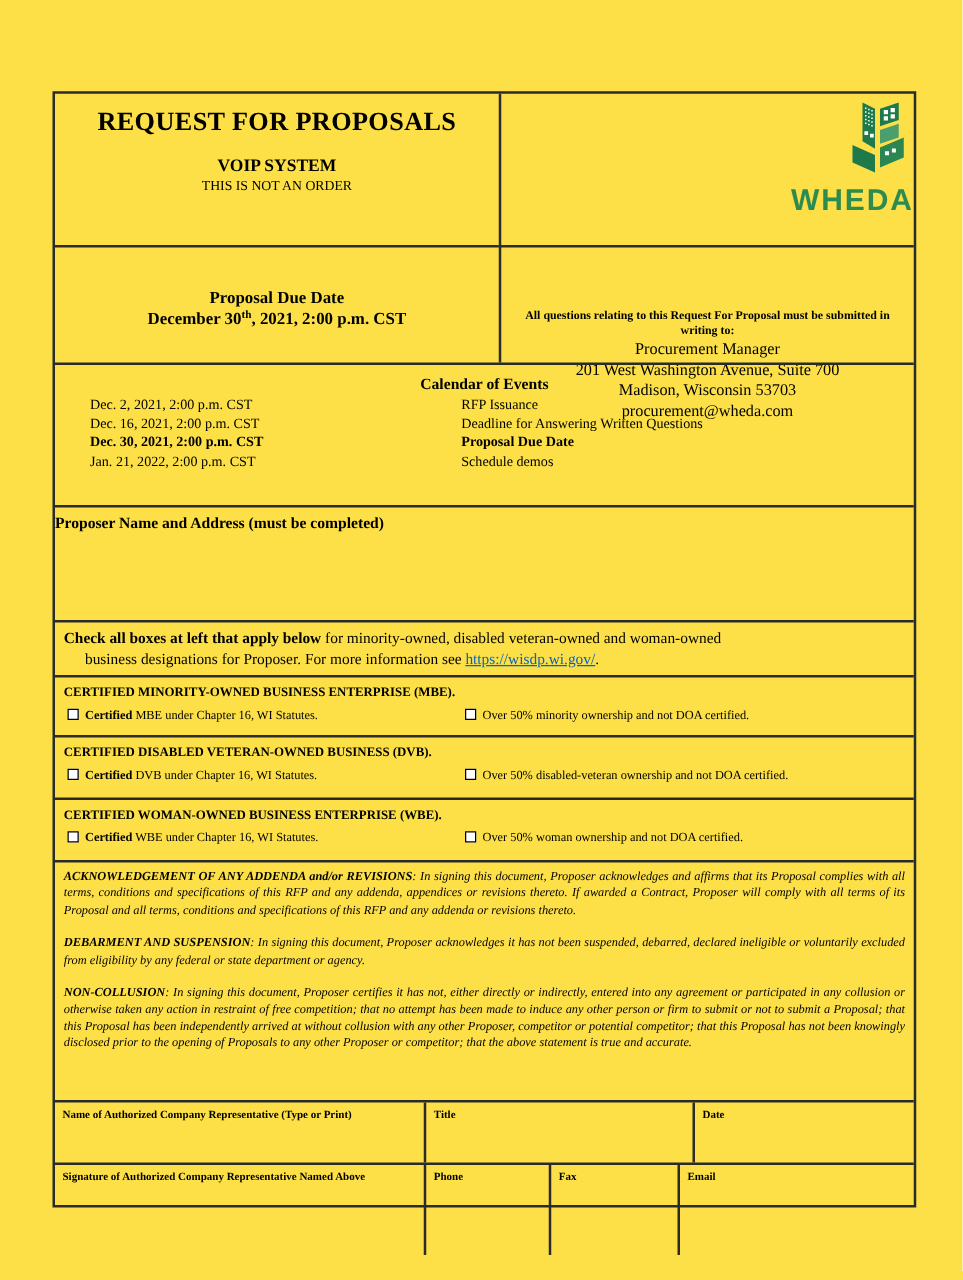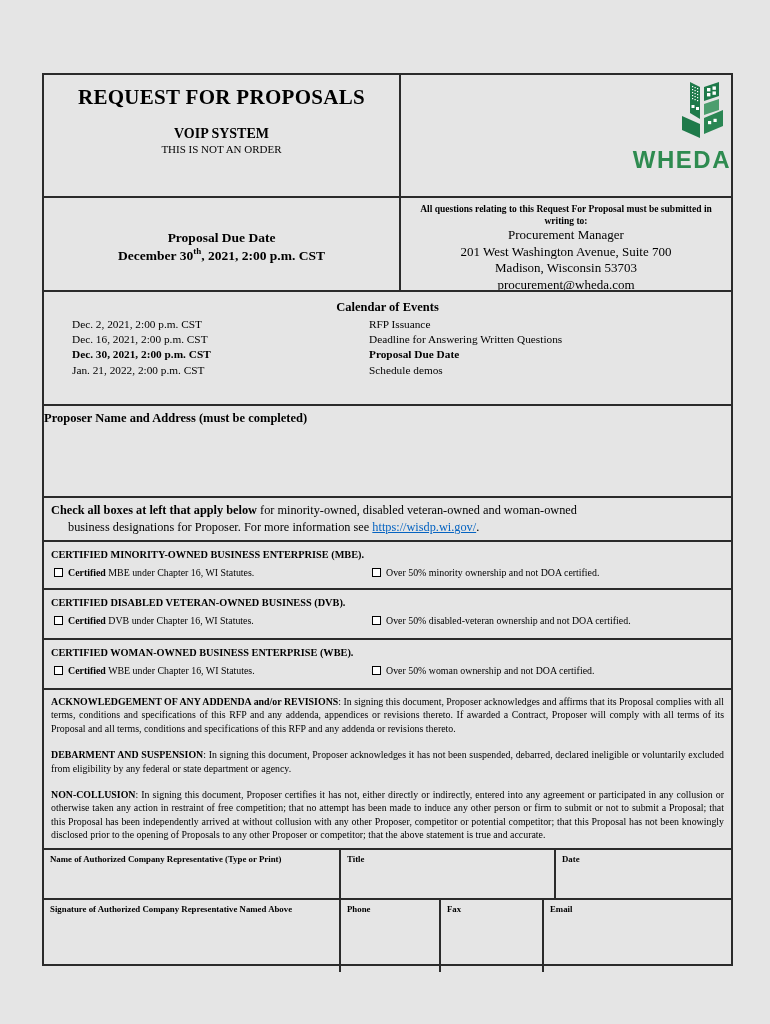--- a/index.html
+++ b/index.html
@@ -1,21 +1,21 @@
 <!DOCTYPE html>
 <html><head>
 <meta charset="utf-8">
 <style>
   * { margin: 0; padding: 0; box-sizing: border-box; }
   html, body { background: #ffffff; }
   .page {
     position: relative;
     width: 770px;
     height: 1024px;
-    background: #e5e5e5;
+    background: #fde047;
     font-family: "Liberation Serif", "DejaVu Serif", serif;
     color: #000;
     overflow: hidden;
   }
   .doc {
     position: absolute;
     left: 42px;
     top: 73px;
     width: 691px;
     height: 893px;
@@ -32,21 +32,21 @@
   .cell-questions { height: 94px; border-left: 2px solid #2b2b2b; border-top: 2px solid #2b2b2b; text-align: center; padding-top: 5px; }
 
   .rfp-title { font-size: 21px; font-weight: bold; letter-spacing: 0.3px; }
   .rfp-sub   { font-size: 14px; font-weight: bold; margin-top: 16px; }
   .rfp-noorder { font-size: 11px; margin-top: 1px; }
 
   .due-label { font-size: 13.5px; font-weight: bold; }
   .due-date  { font-size: 13.5px; font-weight: bold; }
   .due-date sup { font-size: 9px; }
 
-  .q-bold { font-size: 9.5px; font-weight: bold; line-height: 12px; padding: 0 10px; }
+  .q-bold { font-size: 9.5px; font-weight: bold; line-height: 12px; padding: 0 10px; margin-top: 44px; }
   .contact-line { font-size: 13px; line-height: 16.5px; }
 
   .logo-word { font-family: "Liberation Sans", "DejaVu Sans", sans-serif; font-weight: bold; font-size: 24px; letter-spacing: 1.5px; color: #2e8b50; line-height: 24px; margin-top: 1px; }
 
   
   .sec-calendar { height: 114px; padding-top: 8px; }
   .cal-title { text-align: center; font-size: 12.5px; font-weight: bold; }
   .cal-rows { margin-top: 3px; }
   .cal-row { position: relative; height: 15.2px; font-size: 11.3px; }
   .cal-date { position: absolute; left: 28px; white-space: nowrap; }
@@ -69,21 +69,21 @@
   .sec-cert.h48 { height: 48px; }
   .sec-cert.h50 { height: 50px; }
   .cert-heading { font-size: 10.3px; font-weight: bold; }
   .cert-line { position: relative; margin-top: 7px; font-size: 9.9px; height: 13px; }
   .cert-left { position: absolute; left: 3px; white-space: nowrap; }
   .cert-right { position: absolute; left: 321px; white-space: nowrap; }
   .cbx { display: inline-block; width: 9px; height: 9px; border: 1px solid #000; background: #fff; margin-right: 5px; vertical-align: -1px; cursor: pointer; }
   .cert-b { font-weight: bold; }
 
   
-  .sec-legal { height: 160px; padding: 5px 7px; font-size: 9.9px; line-height: 13.4px; text-align: justify; }
+  .sec-legal { height: 192px; padding: 5px 7px; font-size: 9.9px; line-height: 13.4px; text-align: justify; font-style: italic; }
   .legal-p { margin-bottom: 13px; }
   .legal-h { font-weight: bold; }
 
   
   .sig-grid1 { display: grid; grid-template-columns: 295px 215px 1fr; height: 50px; border-top: 2px solid #2b2b2b; }
   .sig-grid2 { display: grid; grid-template-columns: 295px 100px 103px 1fr; height: 74px; border-top: 2px solid #2b2b2b; }
   .sig-cell { position: relative; padding: 4px 6px; }
   .sig-cell + .sig-cell { border-left: 2px solid #2b2b2b; }
   .sig-label { font-size: 8.8px; font-weight: bold; line-height: 11px; }
 

